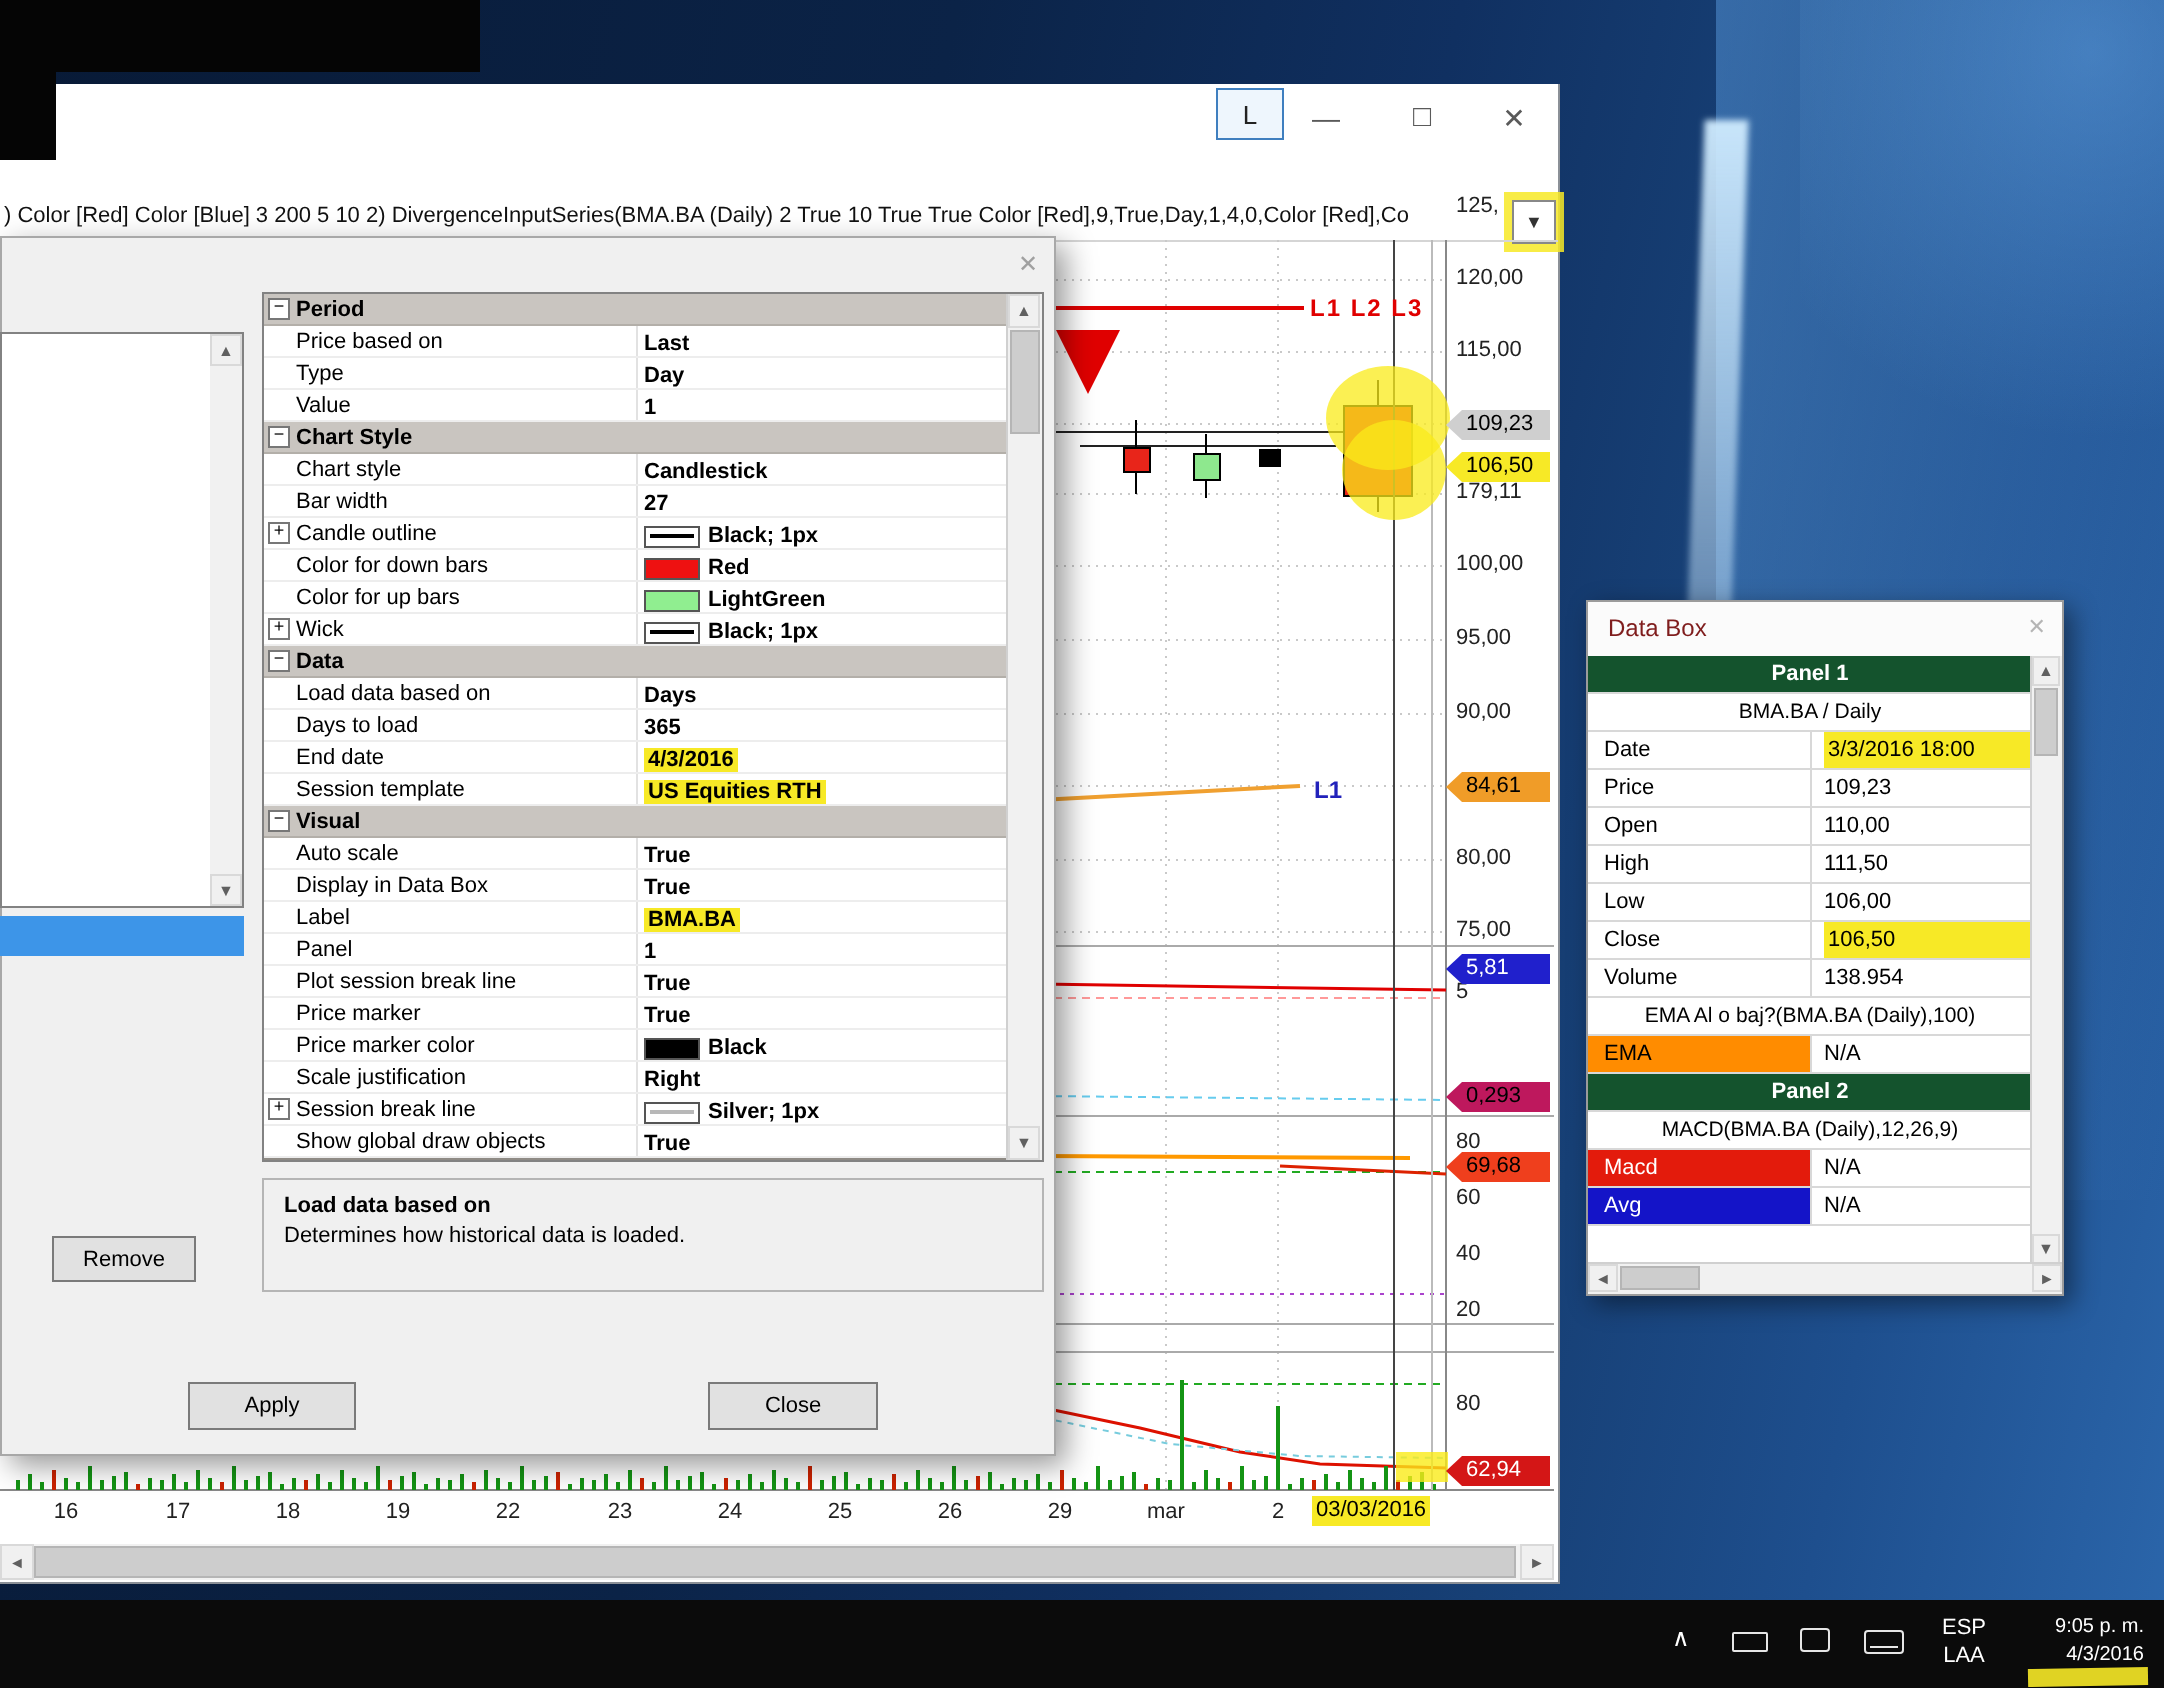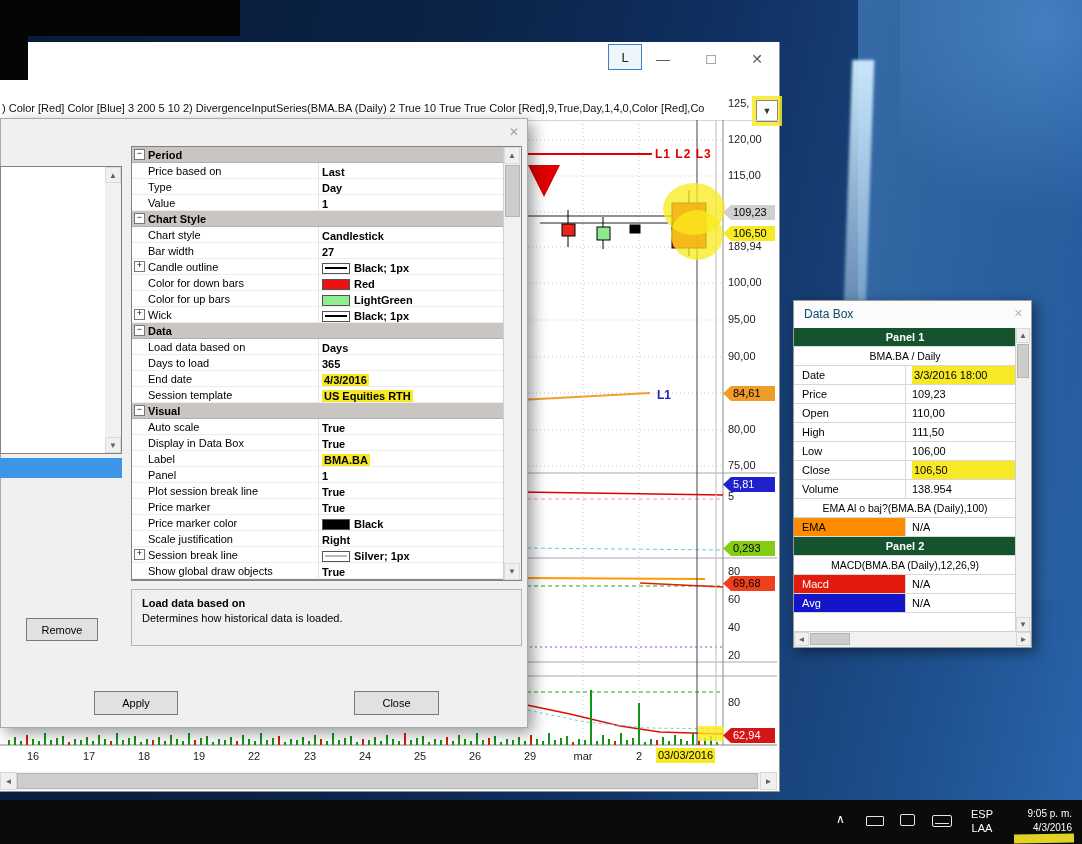--- a/index.html
+++ b/index.html
@@ -298,39 +298,39 @@
     <div class="blob" style="left:671px;top:168px;width:52px;height:50px;"></div>
     <div class="abs" style="left:698px;top:684px;width:26px;height:15px;background:rgba(250,235,25,.8);"></div>
 
     <div class="abs" style="left:655px;top:105px;color:#e00000;font-weight:bold;font-size:12px;letter-spacing:1px;">L1 L2 L3</div>
     <div class="abs" style="left:657px;top:346px;color:#2222bb;font-weight:bold;font-size:12px;">L1</div>
 
     <div class="abs" style="left:723px;top:0;width:56px;height:749px;">
         <div class="ylab" style="top: 55px;">125,</div>
         <div class="ylab" style="top: 91px;">120,00</div>
         <div class="ylab" style="top: 127px;">115,00</div>
-        <div class="ylab" style="top: 198px;">189,94</div>
+        <div class="ylab" style="top: 198px;">179,11</div>
         <div class="ylab" style="top: 234px;">100,00</div>
         <div class="ylab" style="top: 271px;">95,00</div>
         <div class="ylab" style="top: 308px;">90,00</div>
         <div class="ylab" style="top: 381px;">80,00</div>
         <div class="ylab" style="top: 417px;">75,00</div>
         <div class="ylab" style="top: 448px;">5</div>
         <div class="ylab" style="top: 523px;">80</div>
         <div class="ylab" style="top: 551px;">60</div>
         <div class="ylab" style="top: 579px;">40</div>
         <div class="ylab" style="top: 607px;">20</div>
         <div class="ylab" style="top: 654px;">80</div>
       </div>
     <div class="abs" style="left:723px;top:0;width:56px;height:749px;">
         <div class="marker" style="top: 163px; background: rgb(207, 207, 207); color: rgb(0, 0, 0);">109,23</div>
         <div class="marker" style="top: 184px; background: rgb(247, 233, 38); color: rgb(0, 0, 0);">106,50</div>
         <div class="marker" style="top: 344px; background: rgb(240, 156, 40); color: rgb(0, 0, 0);">84,61</div>
         <div class="marker" style="top: 435px; background: rgb(32, 32, 204); color: rgb(255, 255, 255);">5,81</div>
-        <div class="marker" style="top: 499px; background: #84cc16; color: rgb(0, 0, 0);">0,293</div>
+        <div class="marker" style="top: 499px; background: #be185d; color: rgb(0, 0, 0);">0,293</div>
         <div class="marker" style="top: 534px; background: rgb(239, 63, 29); color: rgb(0, 0, 0);">69,68</div>
         <div class="marker" style="top: 686px; background: rgb(212, 22, 22); color: rgb(255, 255, 255);">62,94</div>
       </div>
 
     <div class="abs" style="left:0;top:708px;width:779px;height:16px;">
         <div class="xlab" style="left: 33px;">16</div>
         <div class="xlab" style="left: 89px;">17</div>
         <div class="xlab" style="left: 144px;">18</div>
         <div class="xlab" style="left: 199px;">19</div>
         <div class="xlab" style="left: 254px;">22</div>
@@ -561,21 +561,21 @@
       <div style="padding-left:10px;">Determines how historical data is loaded.</div>
     </div>
 
     <div class="btn" style="left:25px;top:499px;width:72px;height:23px;">Remove</div>
     <div class="btn" style="left:93px;top:572px;width:84px;height:24px;">Apply</div>
     <div class="btn" style="left:353px;top:572px;width:85px;height:24px;">Close</div>
   </div>
 
   <div class="databox">
     <div class="abs" style="left:0;top:0;width:237px;height:27px;background:#fbfbfb;border-bottom:1px solid #e3e3e3;">
-      <div style="position:absolute;left:10px;top:6px;color:#0c4a6e;font-size:12px;">Data Box</div>
+      <div style="position:absolute;left:10px;top:6px;color:#7f1d1d;font-size:12px;">Data Box</div>
       <div style="position:absolute;right:8px;top:6px;color:#b5b5b5;font-size:11px;">✕</div>
     </div>
     <div class="abs" style="left:0;top:27px;width:222px;">
         <div class="dbrow db-header">Panel 1</div>
         <div class="dbrow db-title">BMA.BA / Daily</div>
         <div class="dbrow db-kv">
           <div class="dblabel">Date</div>
           <div class="dbvalue">
             <div class="hl">3/3/2016 18:00</div>
           </div>

